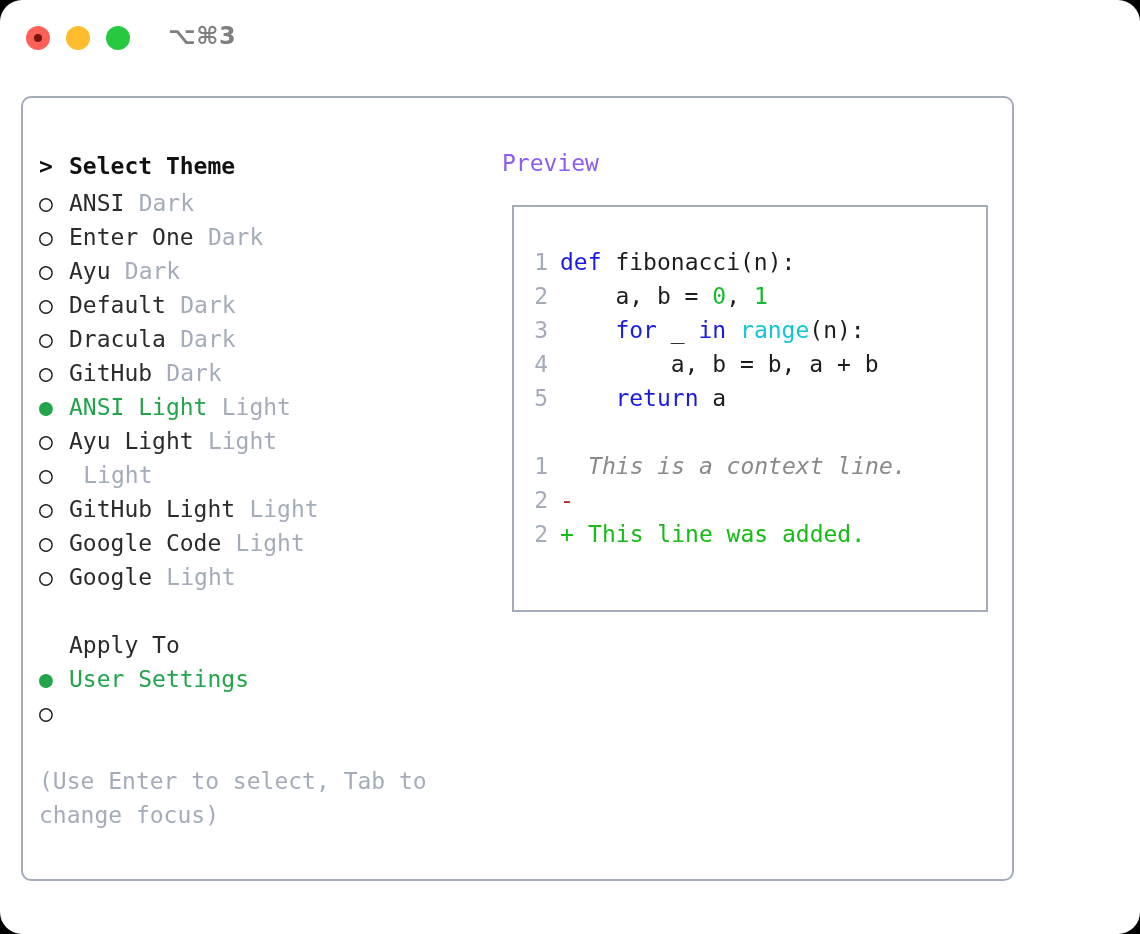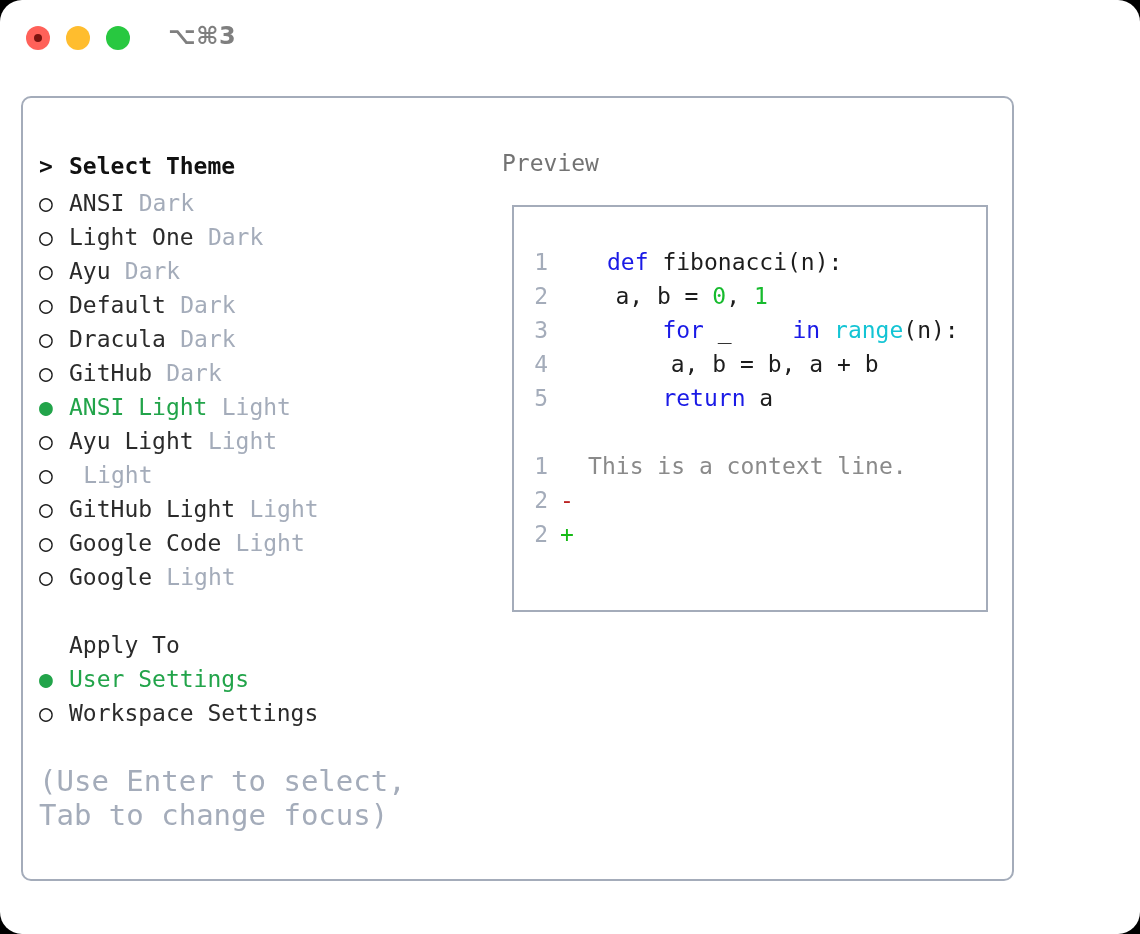--- a/index.html
+++ b/index.html
@@ -133,36 +133,36 @@
   }
 
   .section-label {
     color: #2b2b2b;
     text-align: right;
   }
   .spacer-md { height: 34px; }
 
   .hint {
     color: #a4acba;
-    font-size: 29px;
+    font-size: 23px;
     line-height: 34px;
     width: 420px;
     padding-left: 0px;
   }
 
   
   .right-col {
     flex: 1 1 auto;
     padding: 48px 0 0 0;
     box-sizing: border-box;
     position: relative;
   }
   .preview-title {
     font-size: 23px;
-    color: #737373;
+    color: #8b5cf6;
     line-height: 34px;
     margin-left: 14px;
   }
   .preview-box {
     position: absolute;
     left: 24px;
     top: 107px;
     width: 476px;
     height: 407px;
     border: 2px solid #a4acba;
@@ -182,21 +182,21 @@
   .lineno {
     width: 34px;
     flex: 0 0 34px;
     text-align: right;
     color: #a4acba;
     padding-right: 12px;
     box-sizing: content-box;
   }
   .code-text { white-space: pre; }
 
-  .tok-kw   { color: #1a1ae6; margin-left: 47px; }
+  .tok-kw   { color: #1a1ae6; }
   .tok-fn   { color: #13c4d4; }
   .tok-num  { color: #17bb2e; }
   .tok-pl   { color: #1d1d1d; }
 
   .diff-gap { height: 34px; }
   .diff-ctx { color: #8a8a8a; }
   .diff-del { color: #bb2222; }
   .diff-add { color: #16bb16; }
 </style>
 </head>
@@ -224,21 +224,21 @@
         </div>
 
         <div class="row">
           <span class="marker">○</span>
           <span class="theme-name">ANSI</span>
           <span class="theme-kind">Dark</span>
         </div>
 
         <div class="row">
           <span class="marker">○</span>
-          <span class="theme-name">Light One</span>
+          <span class="theme-name">Enter One</span>
           <span class="theme-kind">Dark</span>
         </div>
 
         <div class="row">
           <span class="marker">○</span>
           <span class="theme-name">Ayu</span>
           <span class="theme-kind">Dark</span>
         </div>
 
         <div class="row">
@@ -301,21 +301,20 @@
           <span class="section-label">Apply To</span>
         </div>
 
         <div class="row">
           <span class="marker filled">●</span>
           <span class="theme-name selected">User Settings</span>
         </div>
 
         <div class="row">
           <span class="marker">○</span>
-          <span class="theme-name">Workspace Settings</span>
         </div>
 
         <div class="spacer-md"></div>
 
         <div class="hint">(Use Enter to select, Tab to change focus)</div>
       </div>
 
       <div class="right-col">
         <div class="preview-title">Preview</div>
 
@@ -345,31 +344,32 @@
             <div class="code-line">
               <span class="lineno">5</span>
               <span class="code-text"><span class="tok-pl">    </span><span class="tok-kw">return</span><span class="tok-pl"> a</span></span>
             </div>
 
             <div class="diff-gap"></div>
 
             <div class="code-line">
               <span class="lineno">1</span>
               <span class="code-text diff-ctx"> </span>
-              <span class="code-text diff-ctx" style="padding-left:0.62em;">This is a context line.</span>
+              <span class="code-text diff-ctx" style="padding-left:0.62em;font-style:italic;">This is a context line.</span>
             </div>
 
             <div class="code-line">
               <span class="lineno">2</span>
               <span class="code-text diff-del">-</span>
             </div>
 
             <div class="code-line">
               <span class="lineno">2</span>
               <span class="code-text diff-add">+</span>
+              <span class="code-text diff-add" style="padding-left:0.62em;">This line was added.</span>
             </div>
 
           </div>
         </div>
       </div>
 
     </div>
   </div>
 </div>
 

